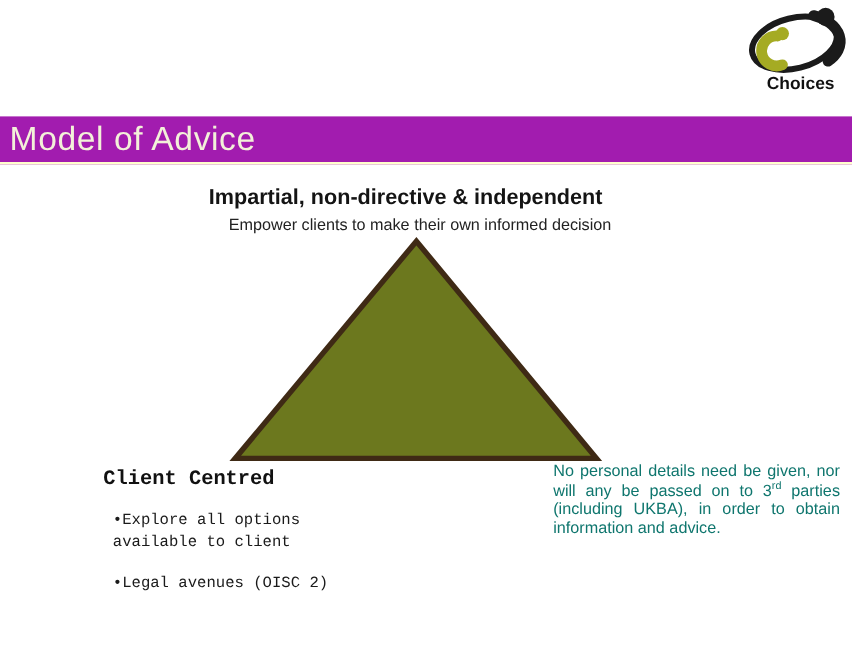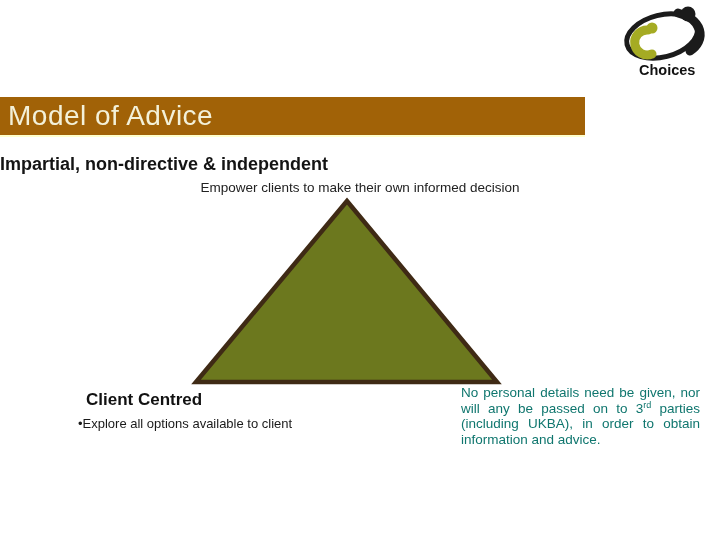--- a/index.html
+++ b/index.html
@@ -10,40 +10,40 @@
     color:#1a1a1a;
   }
   .abs{position:absolute;}
 
   
   .logo-wrap{left:616px;top:5px;width:92px;height:60px;}
   .brand-label{left:639px;top:62px;width:100px;text-align:left;
     font-size:14.5px;font-weight:bold;color:#111;}
 
   
-  .title-bar{left:0;top:97px;width:585px;height:38px;
-    background:#a16207;border-bottom:2px solid #ffffcc;
+  .title-bar{left:0;top:97px;width:710px;height:38px;
+    background:#a21caf;border-bottom:2px solid #ffffcc;
     display:flex;align-items:center;}
   .title-bar .title{color:#f3f1d9;font-size:28px;padding-left:8px;
     letter-spacing:0.5px;white-space:nowrap;}
 
   
-  .heading1{left:0;top:154px;width:676px;text-align:left;
+  .heading1{left:0;top:154px;width:676px;text-align:center;
     font-size:18px;font-weight:bold;color:#141414;}
-  .heading2{left:16px;top:180px;width:688px;text-align:center;
+  .heading2{left:6px;top:180px;width:688px;text-align:center;
     font-size:13.5px;color:#222;}
 
   
   .tri-svg{left:0;top:0;width:720px;height:540px;pointer-events:none;}
 
   
-  .client-block{left:78px;top:390px;width:216px;}
+  .client-block{left:78px;top:390px;width:216px;font-family:Liberation Mono, monospace;}
   .client-title{font-size:17px;font-weight:bold;margin:0 0 5px 8px;color:#111;}
   .bullet-list{font-size:13px;line-height:18px;color:#1a1a1a;}
-  .bullet-item{margin:0;}
+  .bullet-item{margin:16px;}
 
   
   .conf-block{left:461px;top:385px;width:239px;}
   .conf-title{font-size:17px;font-weight:bold;text-align:center;margin:0 0 5px 0;color:#111;}
   .conf-text{font-size:13.5px;line-height:15.5px;text-align:justify;color:#0f766e;}
   .conf-text sup{font-size:9px;line-height:0;}
 </style>
 </head>
 <body>
 
@@ -71,18 +71,19 @@
 <div class="abs heading2">Empower clients to make their own informed decision</div>
 
 <svg class="abs tri-svg" viewBox="0 0 720 540">
   <polygon points="347,201 196,382 497,382" fill="#6c781e" stroke="#3f2a15" stroke-width="4.5" stroke-linejoin="miter"></polygon>
 </svg>
 
 <div class="abs client-block">
   <div class="client-title">Client Centred</div>
   <div class="bullet-list">
     <div class="bullet-item"><span>•</span><span>Explore all options available to client</span></div>
+    <div class="bullet-item"><span>•</span><span>Legal avenues (OISC 2)</span></div>
   </div>
 </div>
 
 <div class="abs conf-block">
   <div class="conf-text"><span>No personal details need be given, nor will any be passed on to 3</span><sup>rd</sup><span> parties (including UKBA), in order to obtain information and advice.</span></div>
 </div>
 
 </body></html>

